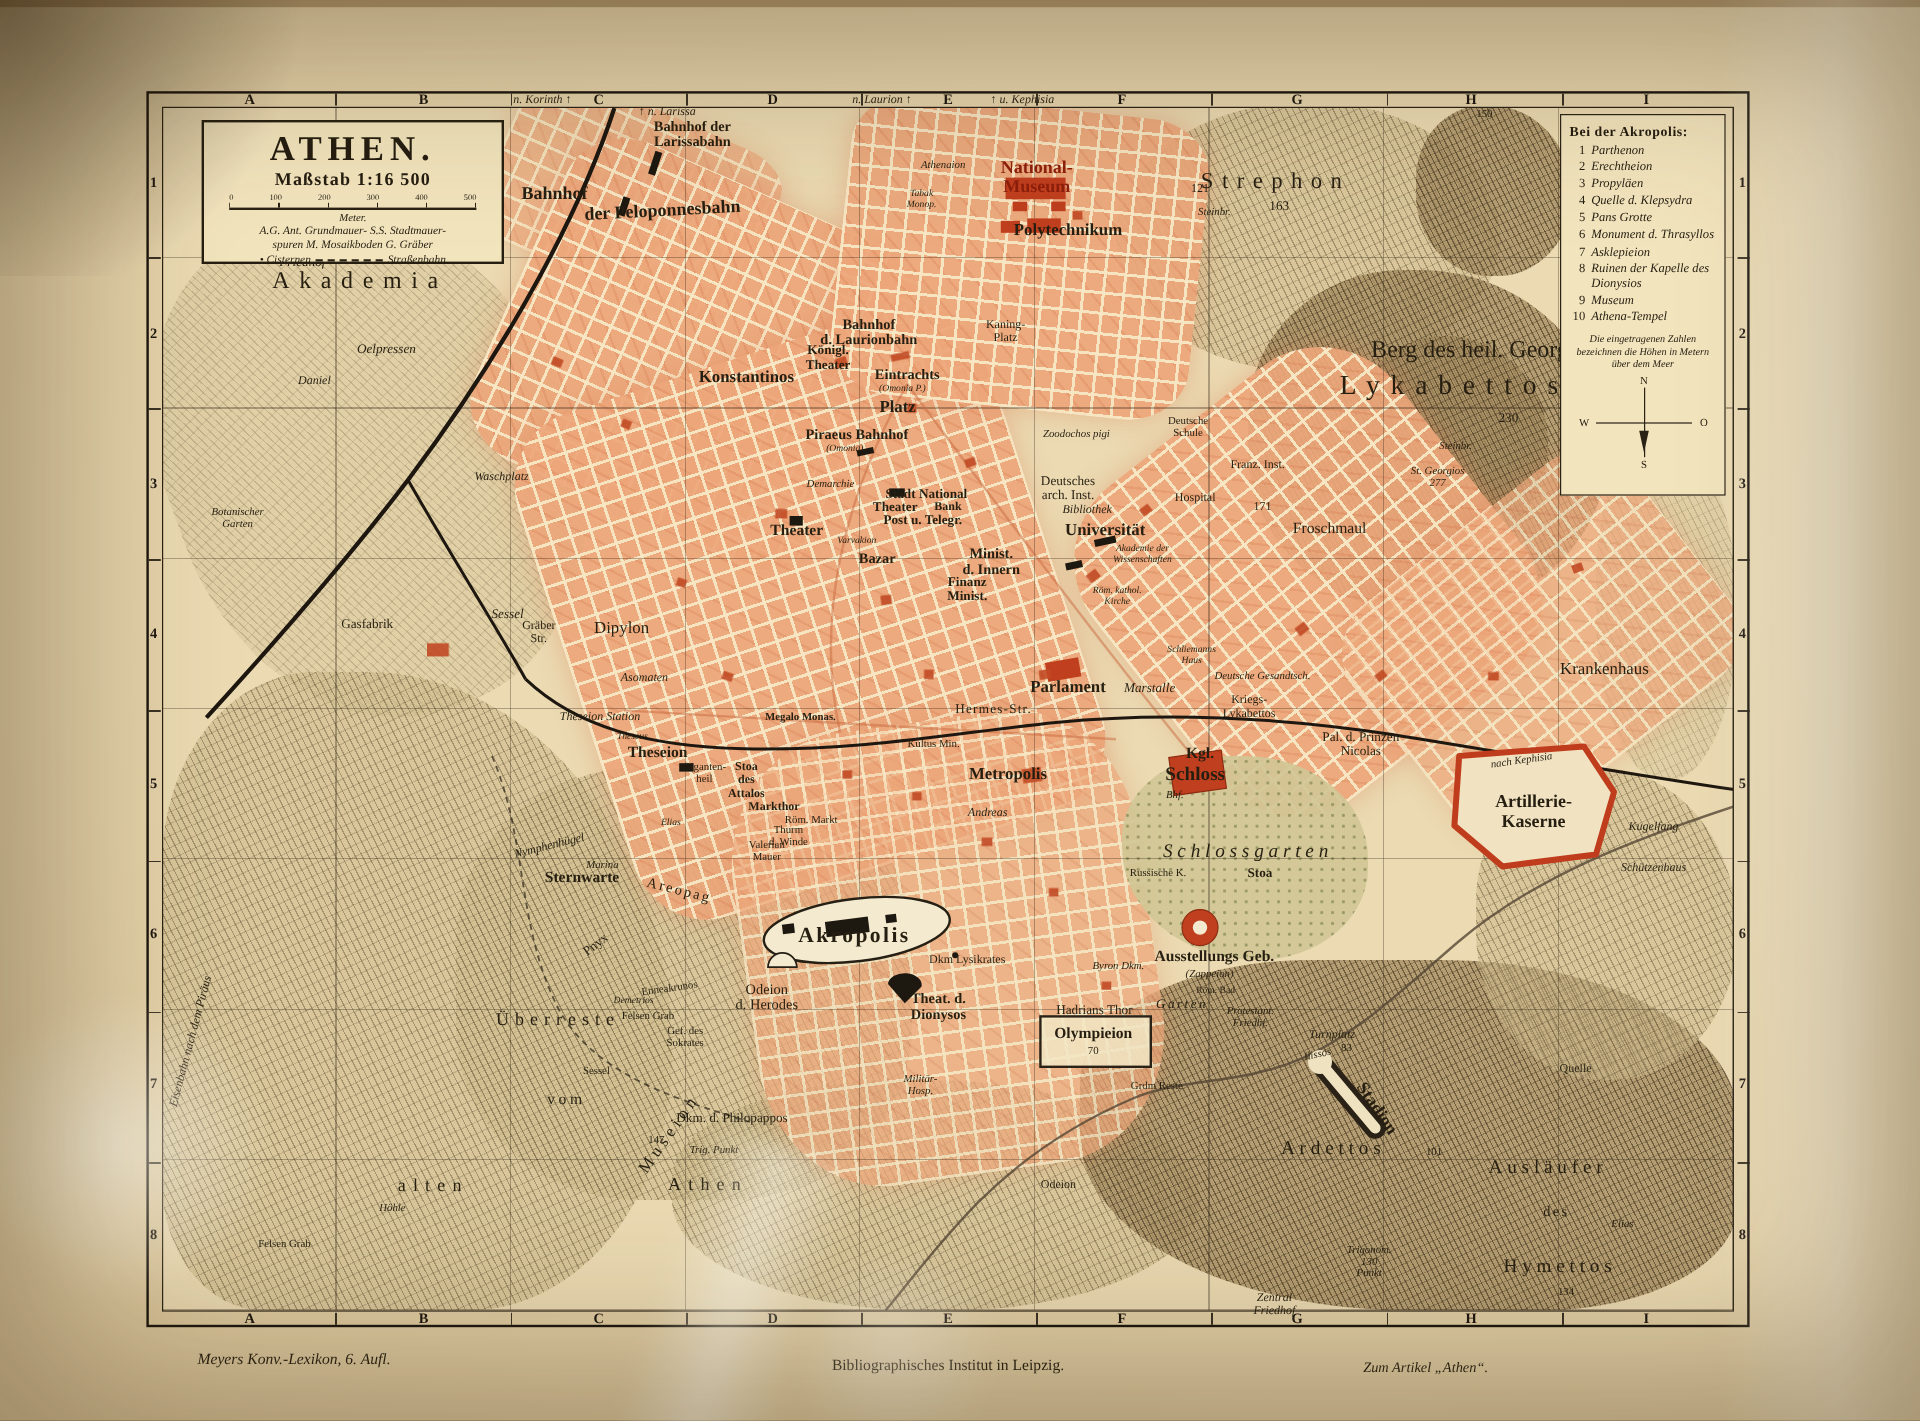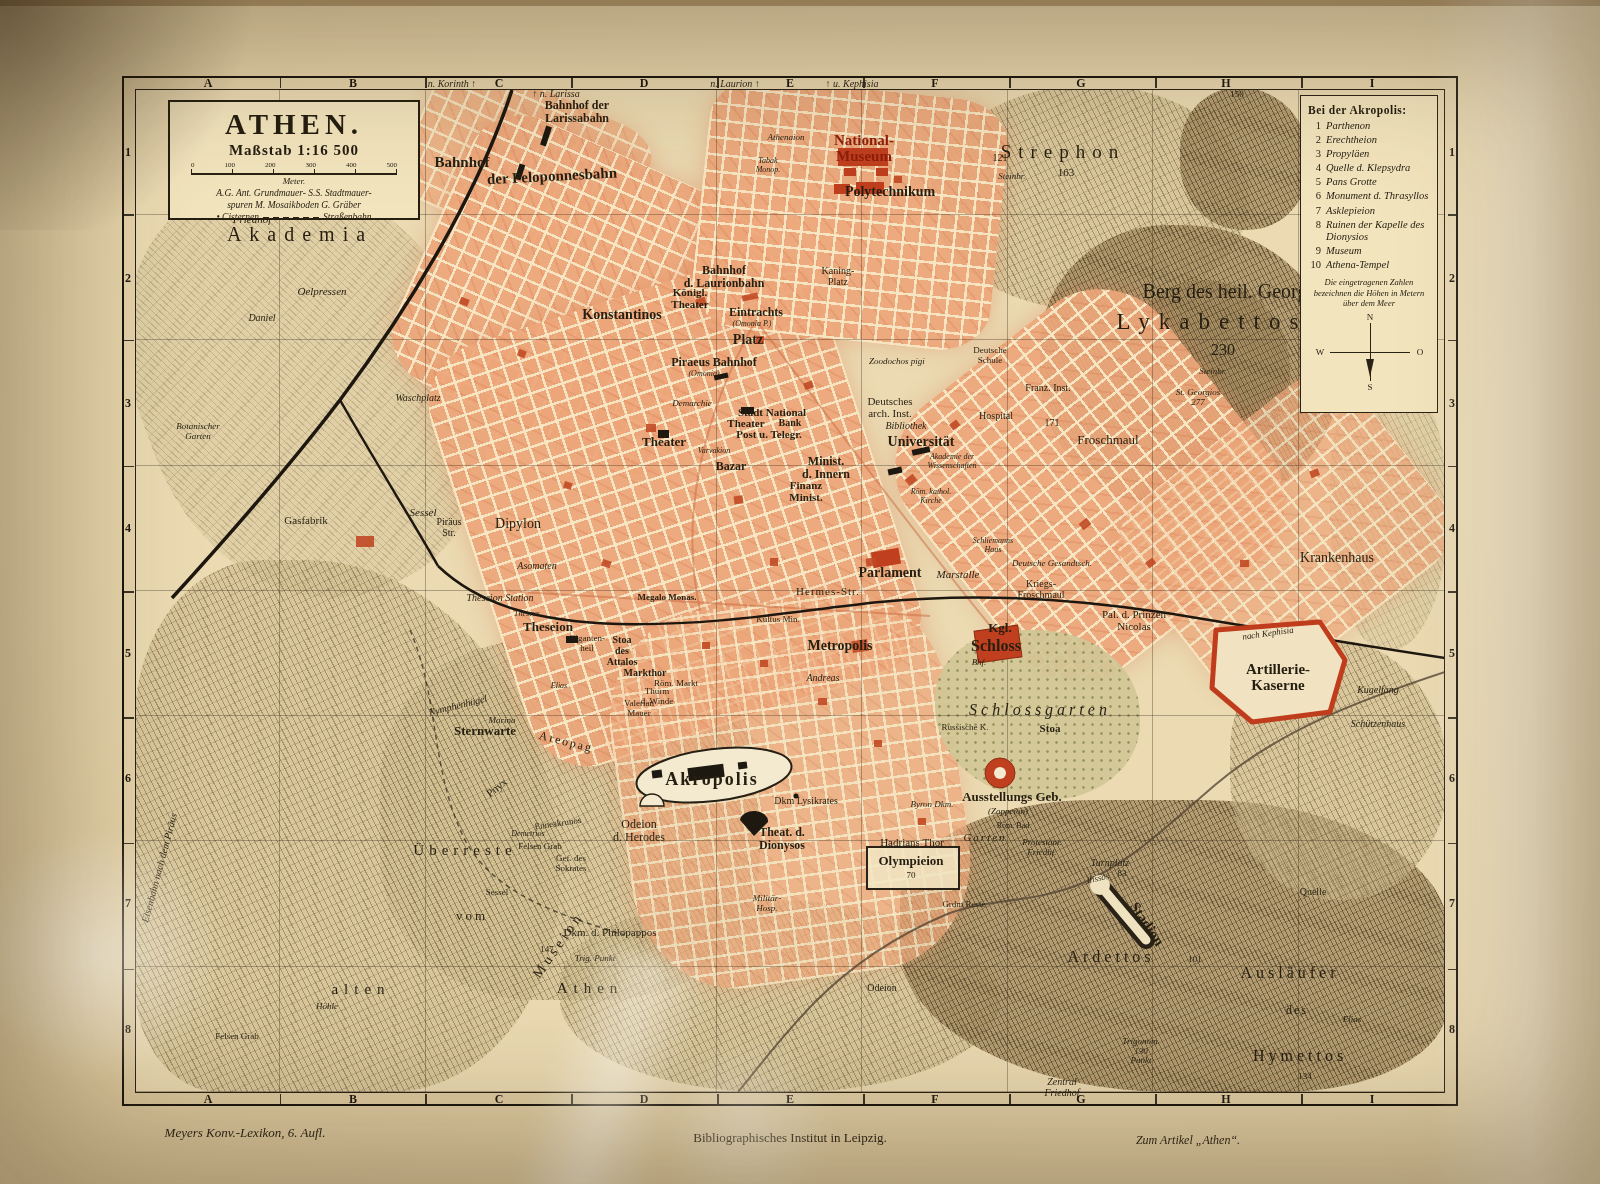--- a/index.html
+++ b/index.html
@@ -235,21 +235,21 @@
   <div class="lb" style="left:300px;top:235px;font-size:20px;letter-spacing:8px">Akademia</div>
   <div class="lb it" style="left:252px;top:220px;font-size:11px">Friedhof</div>
   <div class="lb it" style="left:322px;top:292px;font-size:11px">Oelpressen</div>
   <div class="lb it" style="left:262px;top:318px;font-size:10px">Daniel</div>
   <div class="lb" style="left:1063px;top:152px;font-size:19px;letter-spacing:7px">Strephon</div>
   <div class="lb" style="left:1066px;top:173px;font-size:11px">163</div>
   <div class="lb" style="left:1000px;top:158px;font-size:10px">121</div>
   <div class="lb it" style="left:1012px;top:177px;font-size:9px">Steinbr.</div>
   <div class="lb" style="left:1225px;top:292px;font-size:20px">Berg des heil. Georg</div>
   <div class="lb" style="left:1212px;top:322px;font-size:23px;letter-spacing:9px">Lykabettos</div>
-  <div class="lb" style="left:1223px;top:350px;font-size:16px">230</div>
+  <div class="lb" style="left:1257px;top:350px;font-size:11px">230</div>
   <div class="lb it" style="left:1213px;top:372px;font-size:9px">Steinbr.</div>
   <div class="lb it pre" style="left:1198px;top:398px;font-size:9px">St. Georgios
 277</div>
   <div class="lb" style="left:1108px;top:440px;font-size:13px">Froschmaul</div>
   <div class="lb" style="left:1052px;top:423px;font-size:10px">171</div>
   <div class="lb" style="left:1237px;top:95px;font-size:9px">150</div>
   <div class="lb b pre" style="left:577px;top:112px;font-size:12px">Bahnhof der
 Larissabahn</div>
   <div class="lb b" style="left:462px;top:162px;font-size:15px">Bahnhof</div>
   <div class="lb b" style="left:552px;top:176px;font-size:15px;transform:translate(-50%,-50%) rotate(-3deg)">der Peloponnesbahn</div>
@@ -300,32 +300,32 @@
 Haus</div>
   <div class="lb" style="left:778px;top:620px;font-size:9px">Kultus Min.</div>
   <div class="lb it" style="left:823px;top:678px;font-size:10px">Andreas</div>
   <div class="lb b" style="left:840px;top:646px;font-size:14px">Metropolis</div>
   <div class="lb b" style="left:1000px;top:628px;font-size:13px">Kgl.</div>
   <div class="lb b" style="left:996px;top:646px;font-size:16px">Schloss</div>
   <div class="lb it" style="left:979px;top:663px;font-size:9px">Bhf.</div>
   <div class="lb b" style="left:890px;top:573px;font-size:14px">Parlament</div>
   <div class="lb it" style="left:958px;top:575px;font-size:11px">Marstalle</div>
   <div class="lb pre" style="left:1041px;top:590px;font-size:10px">Kriegs-
-Froschmaul</div>
+Lykabettos</div>
   <div class="lb it" style="left:1052px;top:564px;font-size:9px">Deutsche Gesandtsch.</div>
   <div class="lb pre" style="left:1134px;top:621px;font-size:11px">Pal. d. Prinzen
 Nicolas</div>
   <div class="lb it" style="left:1040px;top:710px;font-size:16px;letter-spacing:4px">Schlossgarten</div>
   <div class="lb" style="left:965px;top:728px;font-size:9px">Russische K.</div>
   <div class="lb b" style="left:1050px;top:729px;font-size:11px">Stoa</div>
   <div class="lb" style="left:828px;top:592px;font-size:11px;letter-spacing:1px">Hermes-Str.</div>
   <div class="lb b" style="left:667px;top:598px;font-size:9px">Megalo Monas.</div>
   <div class="lb it" style="left:537px;top:566px;font-size:10px">Asomaten</div>
   <div class="lb" style="left:518px;top:524px;font-size:14px">Dipylon</div>
-  <div class="lb pre" style="left:449px;top:528px;font-size:10px">Piräus
+  <div class="lb pre" style="left:449px;top:528px;font-size:10px">Gräber
 Str.</div>
   <div class="lb it" style="left:423px;top:513px;font-size:11px">Sessel</div>
   <div class="lb" style="left:306px;top:521px;font-size:11px">Gasfabrik</div>
   <div class="lb it" style="left:418px;top:398px;font-size:10px">Waschplatz</div>
   <div class="lb it pre" style="left:198px;top:432px;font-size:9px">Botanischer
 Garten</div>
   <div class="lb it" style="left:160px;top:868px;font-size:10px;transform:translate(-50%,-50%) rotate(-75deg)">Eisenbahn nach dem Piräus</div>
   <div class="lb it" style="left:500px;top:598px;font-size:10px">Theseion Station</div>
   <div class="lb it" style="left:527px;top:614px;font-size:8px">Theseus</div>
   <div class="lb b" style="left:548px;top:627px;font-size:13px">Theseion</div>

